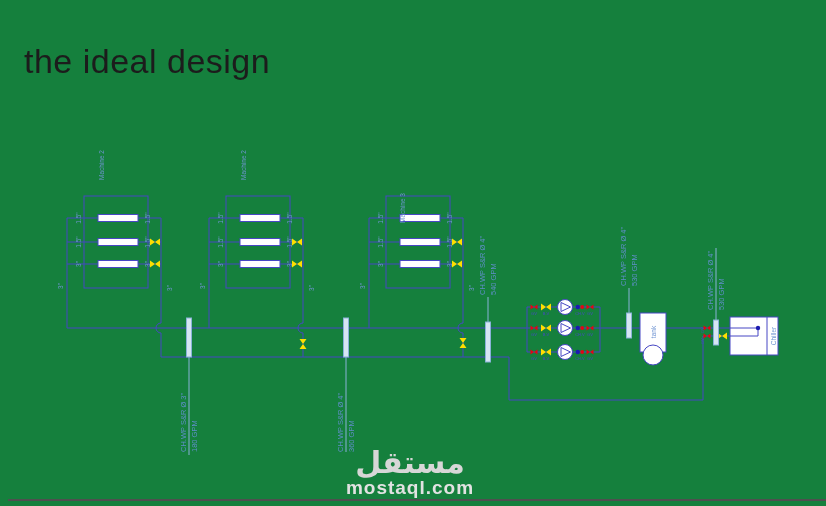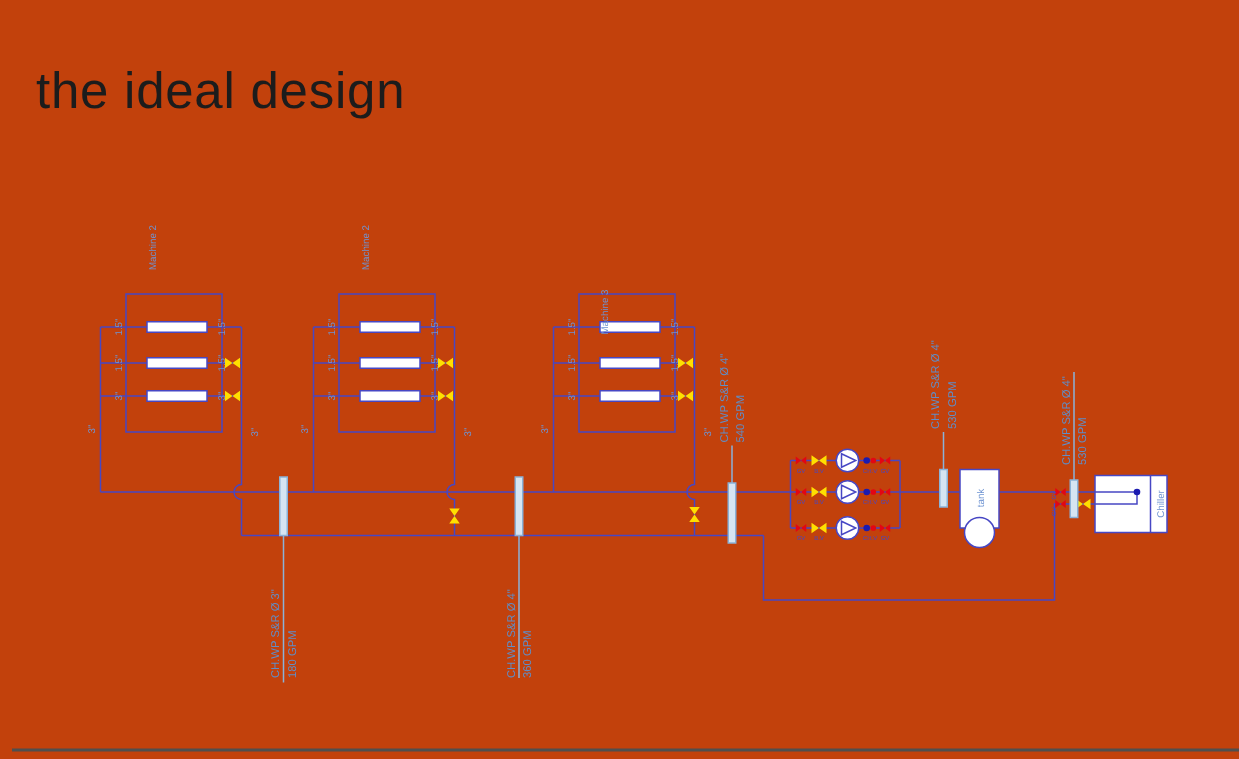--- a/index.html
+++ b/index.html
@@ -1,20 +1,20 @@
 <!DOCTYPE html>
 <html style="--pipe: #4747c4; --labelblue: #6f94d2; --tagblue: #5f8ec8; --leader: #8ab2d8; --flange: #d6e5f2; --yellow: #ffdf00; --red: #e30613; --navy: #1b1bb0;"><head>
 <meta charset="utf-8">
 <style>
   :root{
     --pipe:#4747c4; --labelblue:#6f94d2; --tagblue:#5f8ec8; --leader:#8ab2d8;
     --flange:#d6e5f2; --yellow:#ffdf00; --red:#e30613; --navy:#1b1bb0;
   }
   html,body{margin:0;padding:0;background:#fff;}
-  .page{position:relative;width:826px;height:506px;background:#c2410c;overflow:hidden;
+  .page{position:relative;width:826px;height:506px;background:#15803d;overflow:hidden;
         font-family:"Liberation Sans","DejaVu Sans",sans-serif;}
   .title{position:absolute;left:24px;top:42px;font-size:34px;color:#1c1c1c;
          font-weight:400;letter-spacing:0.5px;}
   svg.diagram{position:absolute;left:0;top:0;}
   svg.diagram{font-family:"Liberation Sans","DejaVu Sans",sans-serif;}
   .pp{stroke:var(--pipe);fill:none;stroke-width:1;}
   .coil{stroke:var(--pipe);fill:#fff;stroke-width:1;}
   .wfill{stroke:var(--pipe);fill:#fff;stroke-width:1;}
   .lead{stroke:var(--leader);fill:none;stroke-width:1;}
   .flg{fill:var(--flange);stroke:var(--leader);stroke-width:1;}
@@ -215,15 +215,19 @@
       <text class="tag" transform="translate(637,286) rotate(-90)">530 GPM</text>
     </g>
     <g>
       <line class="lead" x1="716" y1="248" x2="716" y2="320"></line>
       <rect class="flg" x="713.5" y="320" width="5" height="25"></rect>
       <text class="tag" transform="translate(713,310) rotate(-90)">CH.WP S&amp;R Ø 4"</text>
       <text class="tag" transform="translate(724,310) rotate(-90)">530 GPM</text>
     </g>
   </svg>
 
+  <div class="watermark">
+    <div class="wm-ar">مستقل</div>
+    <div class="wm-en">mostaql.com</div>
+  </div>
 
   <div class="bottom-rule"></div>
 </div>
 
 </body></html>

